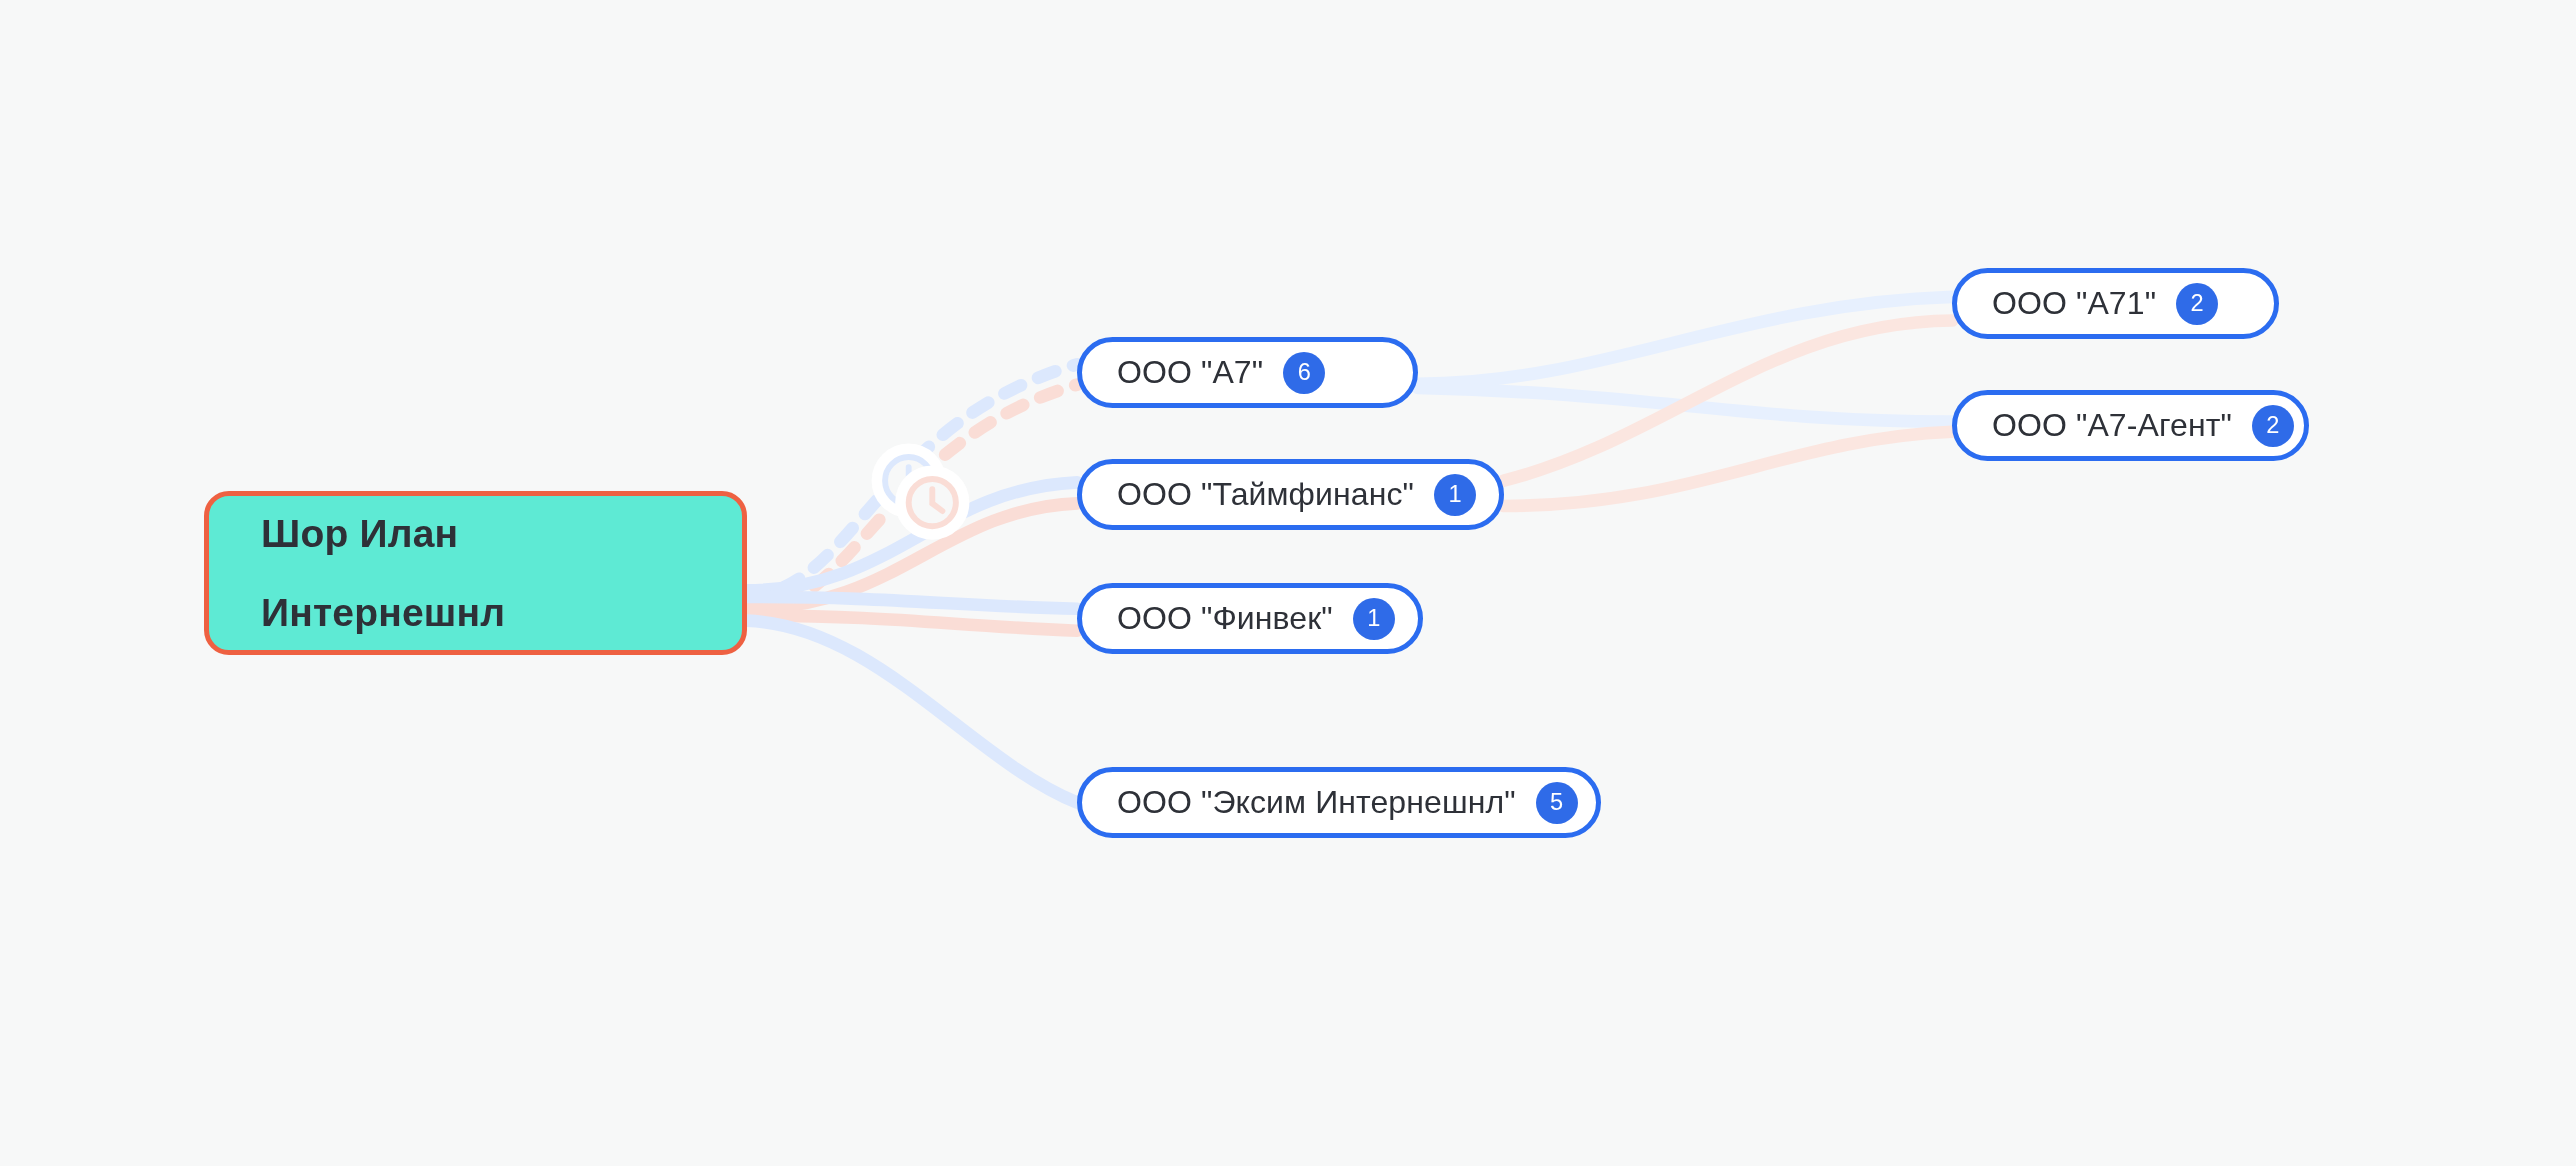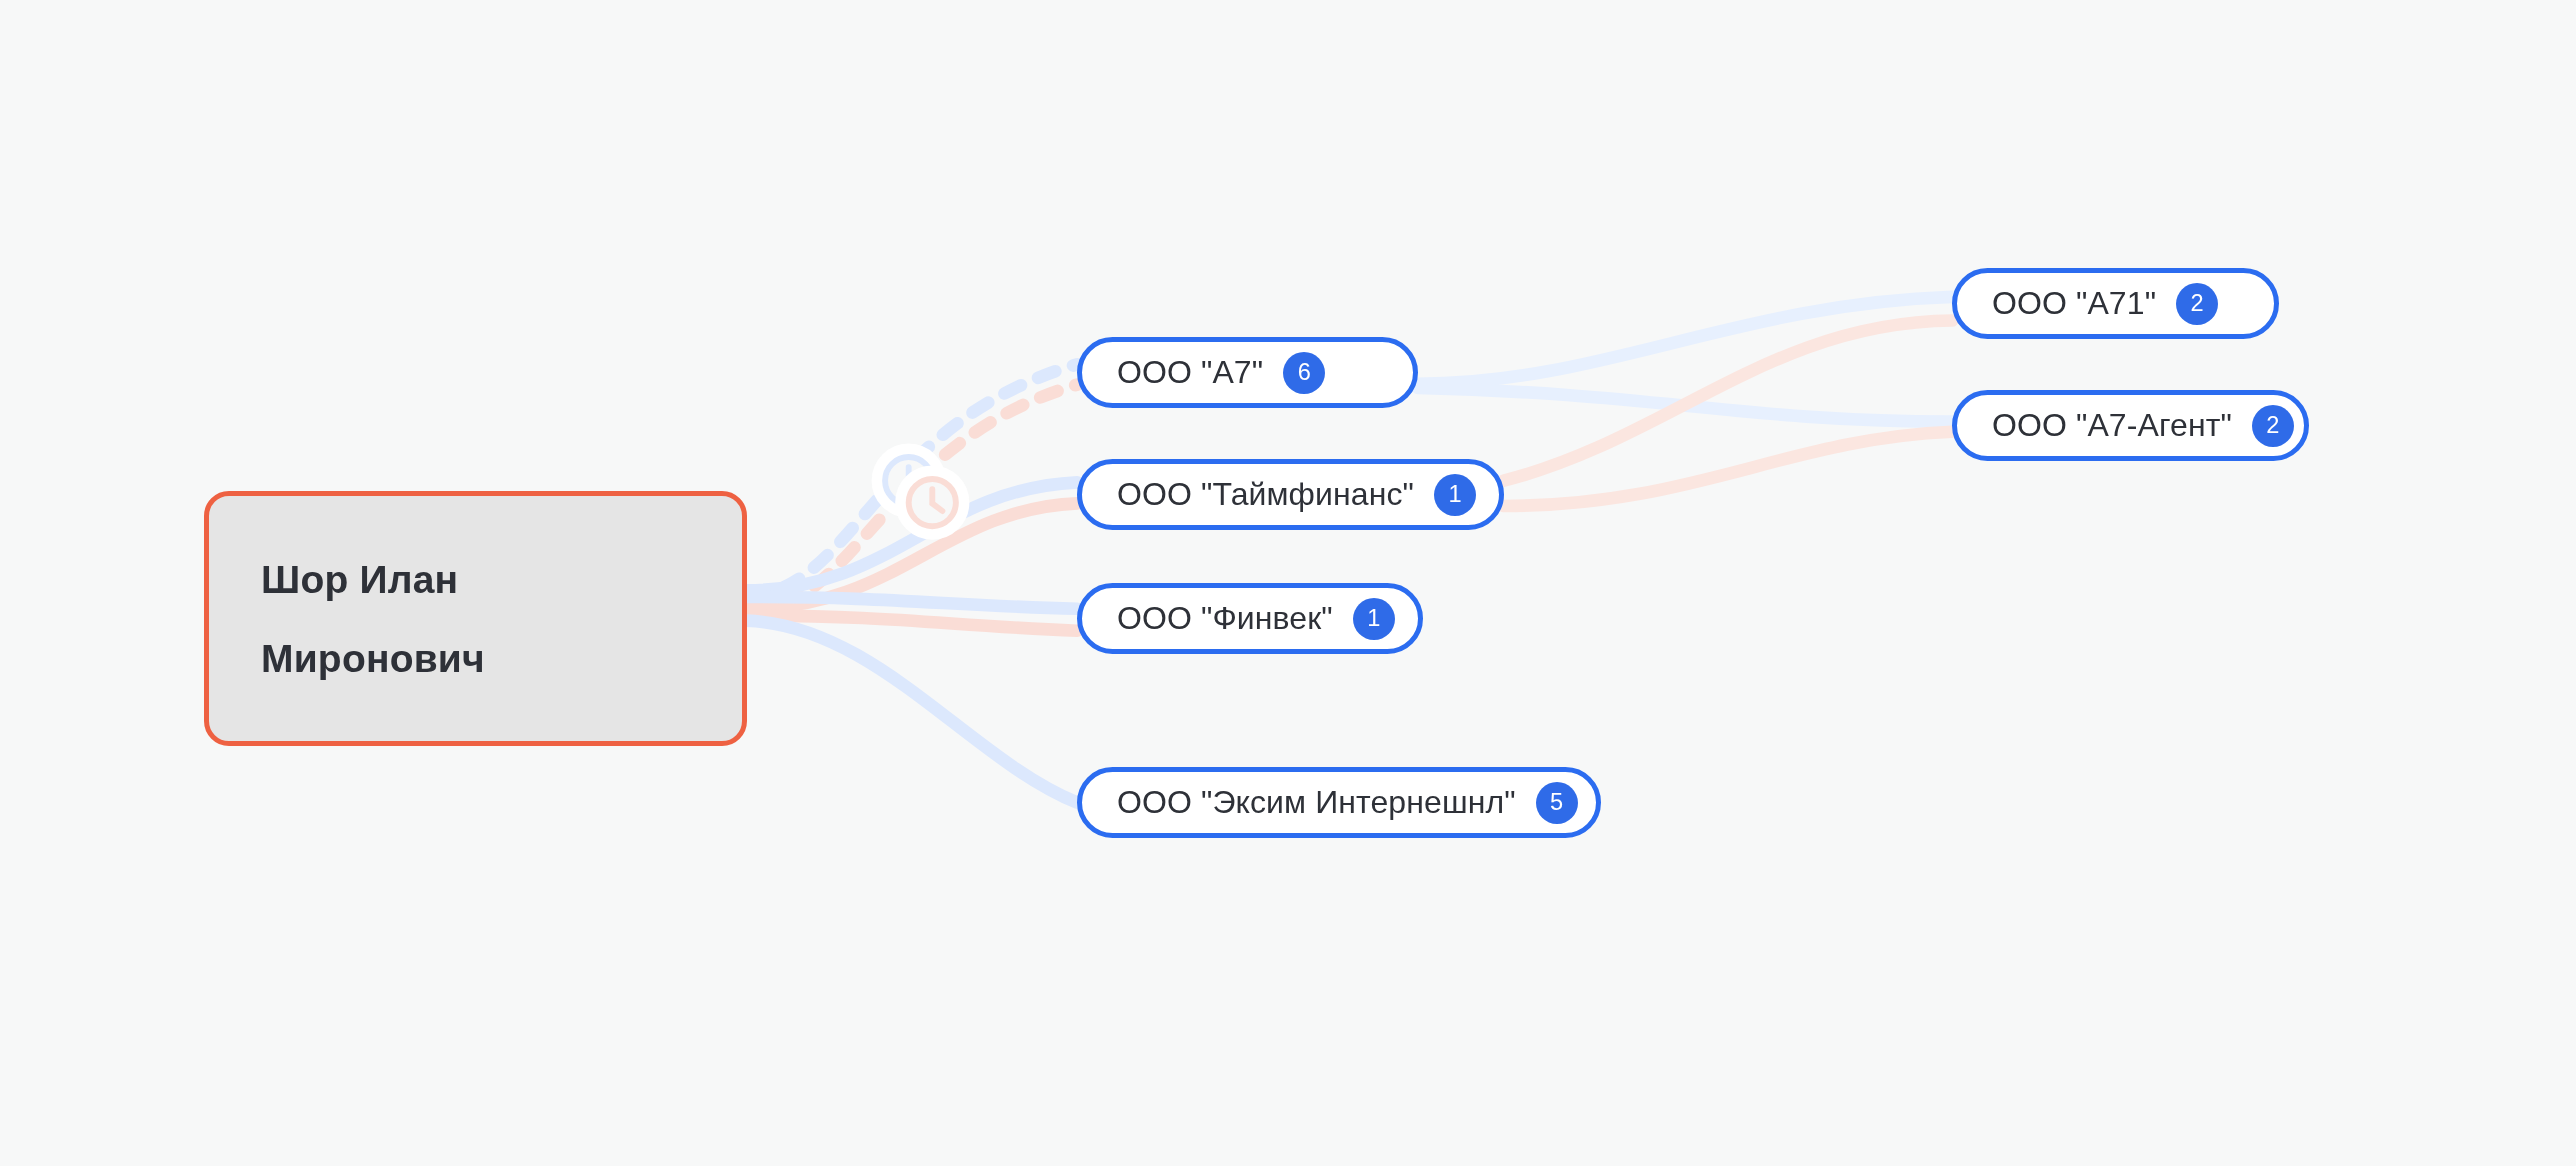--- a/index.html
+++ b/index.html
@@ -50,23 +50,23 @@
     z-index: 2;
     pointer-events: none;
   }
 
   
   .node-root {
     position: absolute;
     left: 204px;
     top: 491px;
     width: 543px;
-    height: 255px;
+    height: 164px;
     box-sizing: border-box;
-    background: #e5e5e5;
+    background: #5eead4;
     border: 5.9px solid #EE6142;
     border-radius: 25px;
     display: flex;
     flex-direction: column;
     justify-content: center;
     padding-left: 52px;
     cursor: pointer;
   }
   .node-root .root-line {
     font-size: 39px;
@@ -161,21 +161,21 @@
         <circle cx="1106" cy="596" r="28" fill="none" stroke="#FADDD6" stroke-width="7"></circle>
         <path d="M 1106,580 L 1106,597 L 1118,606" fill="none" stroke="#FADDD6" stroke-width="7" stroke-linecap="round"></path>
       </g>
     </g>
   </svg>
 
   <div class="nodes-layer">
 
     <div class="node-root">
       <span class="root-line">Шор Илан</span>
-      <span class="root-line">Миронович</span>
+      <span class="root-line">Интернешнл</span>
     </div>
 
     <div class="node-pill" id="node-a7">
       <span class="pill-label">ООО "А7"</span>
       <span class="pill-badge">6</span>
     </div>
 
     <div class="node-pill" id="node-timefinans">
       <span class="pill-label">ООО "Таймфинанс"</span>
       <span class="pill-badge">1</span>

